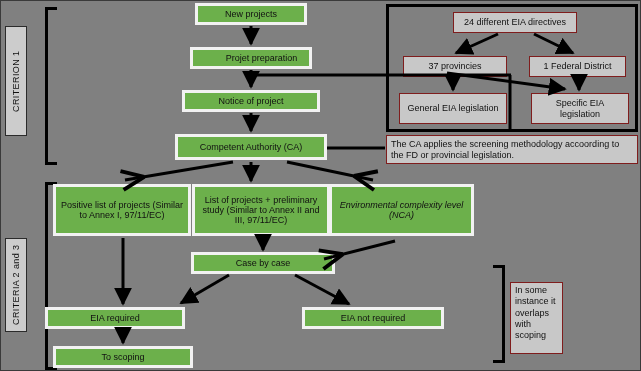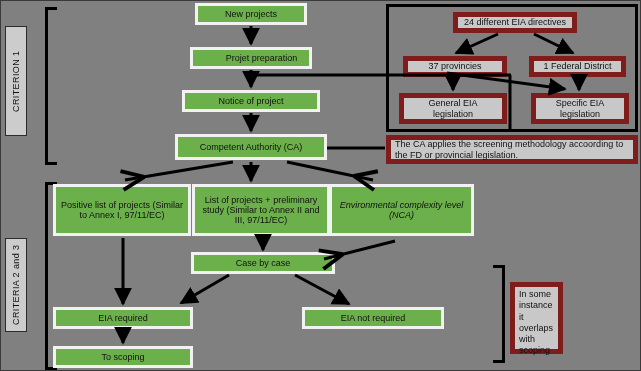--- a/index.html
+++ b/index.html
@@ -32,21 +32,21 @@
   
   .green{
     background:#6cb04b;
     border:3px solid #f2f2f2;
     font-size:9px;
     padding:2px 3px;
   }
   
   .grey{
     background:#c8c8c8;
-    border:5px solid #7f1d1d;
+    border:1px solid #7f1d1d;
     font-size:9px;
     padding:2px 4px;
   }
   .grey.left{ justify-content:flex-start; text-align:left; }
   .grey.topleft{ align-items:flex-start; justify-content:flex-start; text-align:left; }
 
   
   .vlabel{
     position:absolute;
     background:#cccccc;
@@ -134,21 +134,21 @@
   </div>
 
   <div class="node green" style="left:328px; top:183px; width:145px; height:52px;font-style:italic;">
     <span>Environmental complexity level (NCA)</span>
   </div>
 
   <div class="node green" style="left:190px; top:251px; width:144px; height:22px;">
     <span>Case by case</span>
   </div>
 
-  <div class="node green" style="left:52px; top:306px; width:140px; height:22px;">
+  <div class="node green" style="left:44px; top:306px; width:140px; height:22px;">
     <span>EIA required</span>
   </div>
 
   <div class="node green" style="left:301px; top:306px; width:142px; height:22px;">
     <span>EIA not required</span>
   </div>
 
   <div class="node green" style="left:52px; top:345px; width:140px; height:22px;">
     <span>To scoping</span>
   </div>

